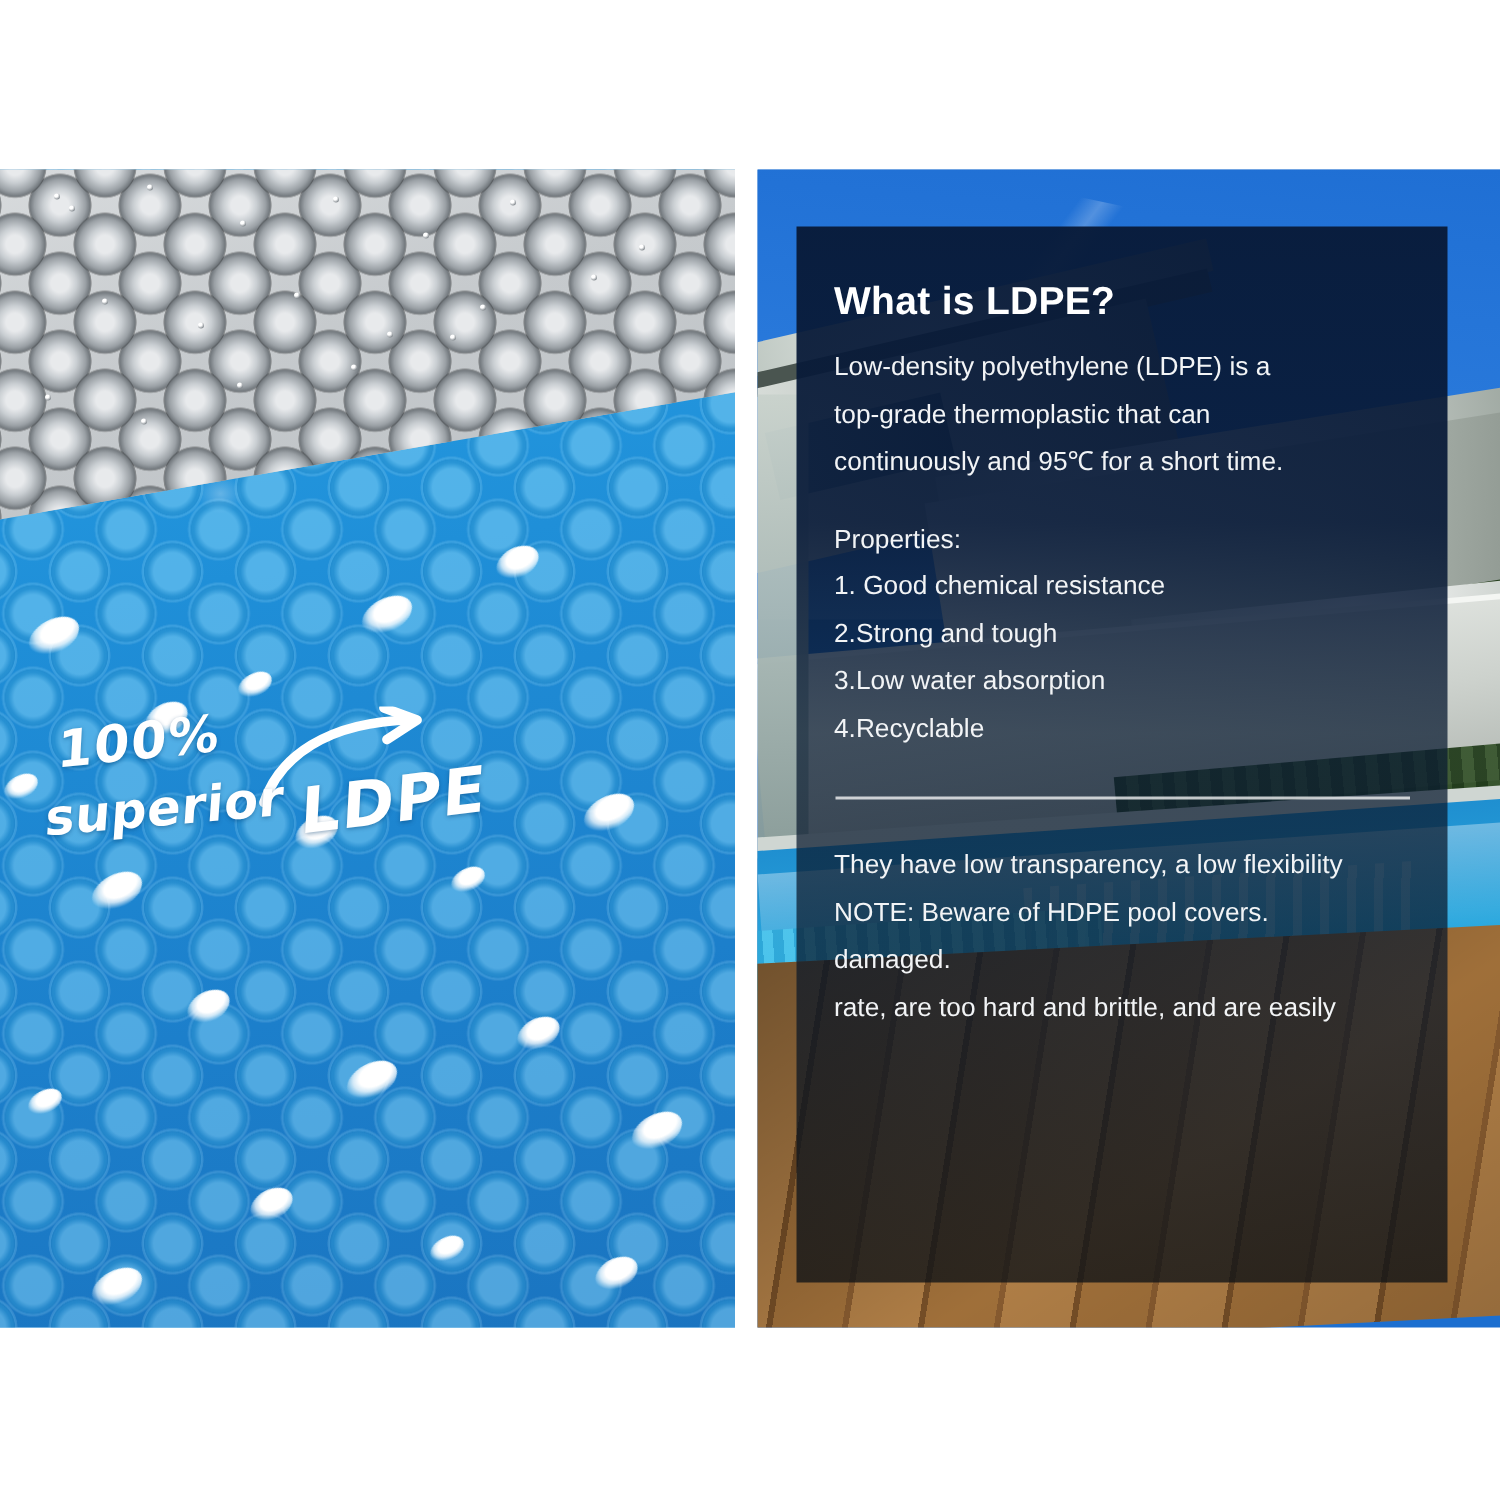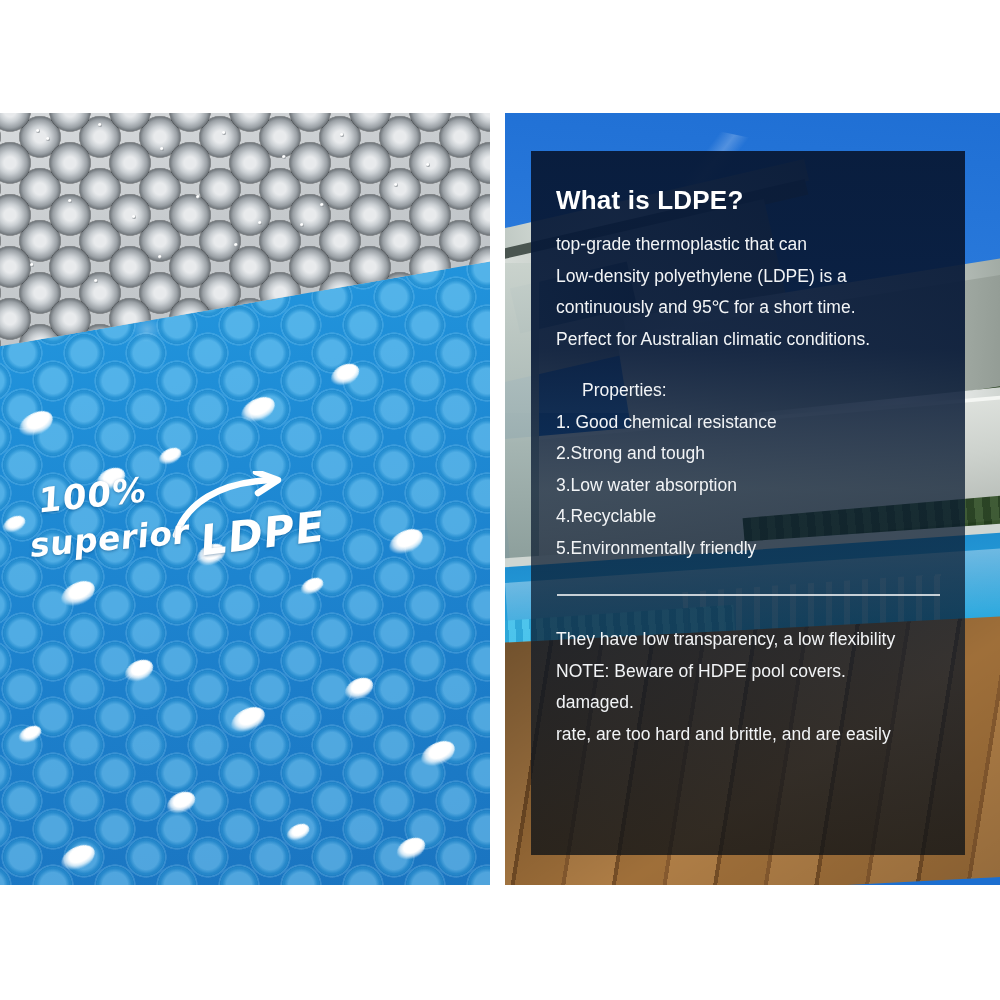--- a/index.html
+++ b/index.html
@@ -132,21 +132,21 @@
   .leftstrip{position:absolute;left:0;top:150px;width:34px;height:430px;
     background:linear-gradient(180deg,#c9d2cc,#9fb0ad 45%,#6f8481);opacity:.95;}
 
   
   #info-card{position:absolute;left:26px;top:38px;width:434px;height:704px;
     background:linear-gradient(180deg,rgba(8,26,56,.96) 0%,rgba(8,26,56,.92) 28%,rgba(10,28,50,.74) 48%,rgba(8,22,40,.72) 72%,rgba(14,18,22,.78) 100%);
     box-sizing:border-box;padding:34px 24px 0 25px;}
   #card-title{font-size:26px;font-weight:700;color:#ffffff;letter-spacing:.2px;margin:0 0 13px 0;}
   .body-line{font-size:17.5px;color:#f2f4f6;line-height:31.5px;white-space:nowrap;font-weight:400;}
   #intro{margin-bottom:20px;}
-  #props-head{margin-top:4px;margin-left:26px;}
+  #props-head{margin-top:4px;}
   .prop-line{font-size:17.5px;color:#f2f4f6;line-height:31.5px;white-space:nowrap;}
   #divider{height:2px;background:rgba(255,255,255,.75);margin:30px 1px 28px 1px;}
   .note-line{font-size:17.5px;color:#f2f4f6;line-height:31.5px;white-space:nowrap;}
 </style>
 </head>
 <body>
 
 <div id="stage">
 
   <div id="left-panel">
@@ -235,33 +235,31 @@
     <div class="poolrefl"></div>
     <div class="tile"></div>
     <div class="deck"></div>
     <div class="deckshade"></div>
 
     <div id="info-card">
 
       <h1 id="card-title">What is LDPE?</h1>
 
       <div id="intro">
+        <div class="body-line">Low-density polyethylene (LDPE) is a</div>
         <div class="body-line">top-grade thermoplastic that can</div>
-        <div class="body-line">Low-density polyethylene (LDPE) is a</div>
         <div class="body-line">continuously and 95℃ for a short time.</div>
-        <div class="body-line">Perfect for Australian climatic conditions.</div>
       </div>
 
       <div id="props-head" class="body-line">Properties:</div>
       <div>
         <div class="prop-line">1. Good chemical resistance</div>
         <div class="prop-line">2.Strong and tough</div>
         <div class="prop-line">3.Low water absorption</div>
         <div class="prop-line">4.Recyclable</div>
-        <div class="prop-line">5.Environmentally friendly</div>
       </div>
 
       <div id="divider"></div>
 
       <div>
         <div class="note-line">They have low transparency, a low flexibility</div>
         <div class="note-line">NOTE: Beware of HDPE pool covers.</div>
         <div class="note-line">damaged.</div>
         <div class="note-line">rate, are too hard and brittle, and are easily</div>
       </div>

